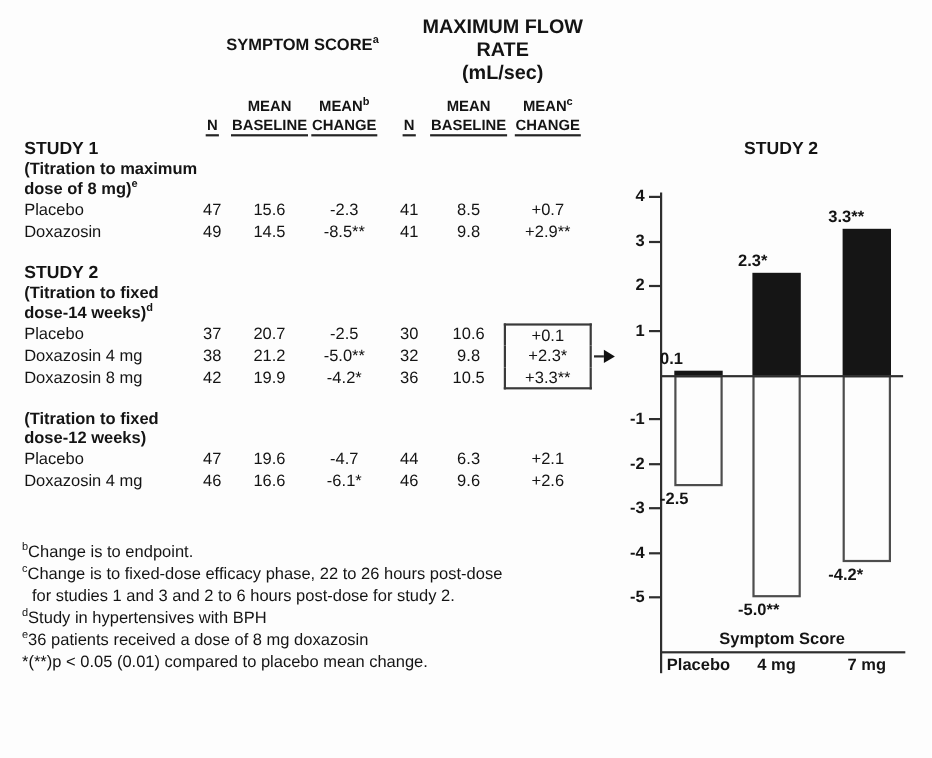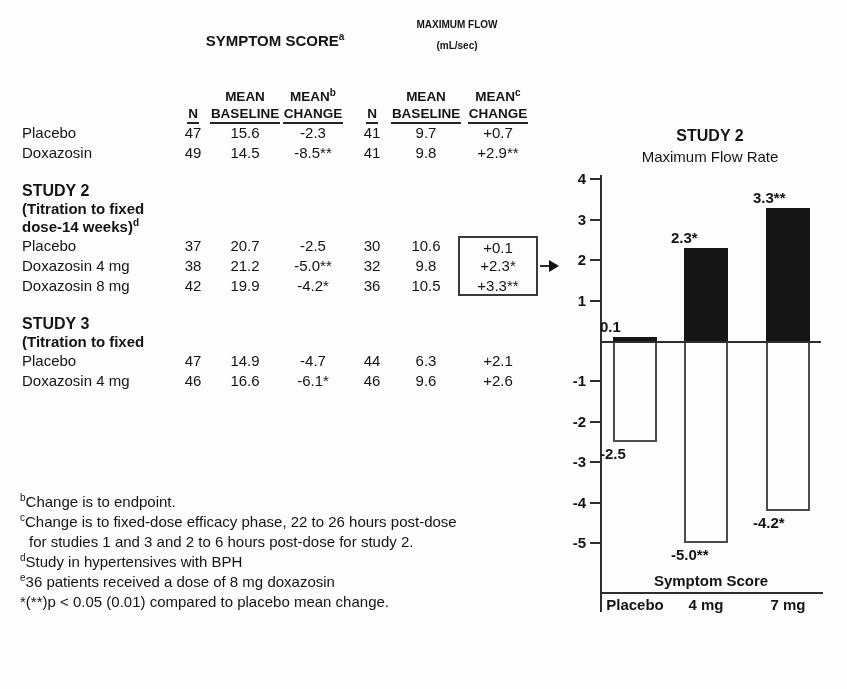--- a/index.html
+++ b/index.html
@@ -4,21 +4,21 @@
 <style>
   html,body{margin:0;padding:0;background:#ffffff;}
   .page{position:relative;width:847px;height:689px;background:#fdfdfd;
         font-family:"Liberation Sans",sans-serif;color:#141414;overflow:hidden;}
   sup{font-size:10px;line-height:0;}
 
   
   .gh1{position:absolute;left:185px;top:32px;width:180px;text-align:center;
        font-weight:700;font-size:15px;}
   .gh2{position:absolute;left:378px;top:14px;width:158px;text-align:center;
-       font-weight:700;font-size:10px;line-height:21px;}
+       font-weight:700;font-size:18px;line-height:21px;}
 
   
   #table-grid{position:absolute;left:22px;top:88px;display:grid;
               grid-template-columns:150px 42px 62px 74px 44px 64px 80px;}
   .hcell{display:flex;flex-direction:column;justify-content:flex-end;align-items:center;
          font-weight:700;font-size:13.5px;line-height:17px;padding-bottom:1px;}
   .hcell .h2 span{border-bottom:2px solid #242424;padding:0 1px 1px 1px;}
   .study-heading{grid-column:1 / -1;margin-top:18px;font-weight:700;}
   .study-heading.first{margin-top:3px;}
   .study-title{font-size:16px;line-height:19px;}
@@ -62,20 +62,21 @@
 </style>
 </head>
 <body>
 
 <div class="page">
 
   <div class="gh1"><span>SYMPTOM SCORE</span><sup>a</sup></div>
 
   <div class="gh2">
     <div>MAXIMUM FLOW</div>
+    <div>RATE</div>
     <div>(mL/sec)</div>
   </div>
 
   <div id="table-grid">
       <div class="hcell"></div>
       <div class="hcell">
         <div class="h2"><span>N</span></div>
       </div>
       <div class="hcell">
         <div class="h1">MEAN</div>
@@ -88,27 +89,32 @@
       <div class="hcell">
         <div class="h2"><span>N</span></div>
       </div>
       <div class="hcell">
         <div class="h1">MEAN</div>
         <div class="h2"><span>BASELINE</span></div>
       </div>
       <div class="hcell">
         <div class="h1">MEAN<sup>c</sup></div>
         <div class="h2"><span>CHANGE</span></div>
+      </div>
+      <div class="study-heading first">
+        <div class="study-title">STUDY 1</div>
+        <div class="study-sub">(Titration to maximum</div>
+        <div class="study-sub">dose of 8 mg)<sup>e</sup></div>
       </div>
       <div class="cell rowlabel">Placebo</div>
       <div class="cell val">47</div>
       <div class="cell val">15.6</div>
       <div class="cell val">-2.3</div>
       <div class="cell val">41</div>
-      <div class="cell val">9.7</div>
+      <div class="cell val">8.5</div>
       <div class="cell val">+0.7</div>
       <div class="cell rowlabel">Doxazosin</div>
       <div class="cell val">49</div>
       <div class="cell val">14.5</div>
       <div class="cell val">-8.5**</div>
       <div class="cell val">41</div>
       <div class="cell val">9.8</div>
       <div class="cell val">+2.9**</div>
       <div class="study-heading">
         <div class="study-title">STUDY 2</div>
@@ -133,26 +139,26 @@
           <div class="arrow-head"></div>
         </div></div>
       <div class="cell rowlabel">Doxazosin 8 mg</div>
       <div class="cell val">42</div>
       <div class="cell val">19.9</div>
       <div class="cell val">-4.2*</div>
       <div class="cell val">36</div>
       <div class="cell val">10.5</div>
       <div class="cell val boxed boxed-bottom">+3.3**</div>
       <div class="study-heading">
-        <div class="study-title">STUDY 3</div>
         <div class="study-sub">(Titration to fixed</div>
+        <div class="study-sub">dose-12 weeks)</div>
       </div>
       <div class="cell rowlabel">Placebo</div>
       <div class="cell val">47</div>
-      <div class="cell val">14.9</div>
+      <div class="cell val">19.6</div>
       <div class="cell val">-4.7</div>
       <div class="cell val">44</div>
       <div class="cell val">6.3</div>
       <div class="cell val">+2.1</div>
       <div class="cell rowlabel">Doxazosin 4 mg</div>
       <div class="cell val">46</div>
       <div class="cell val">16.6</div>
       <div class="cell val">-6.1*</div>
       <div class="cell val">46</div>
       <div class="cell val">9.6</div>
@@ -162,21 +168,20 @@
   <div class="footnotes" id="footnotes">
       <div class="footnote"><sup>b</sup>Change is to endpoint.</div>
       <div class="footnote"><sup>c</sup>Change is to fixed-dose efficacy phase, 22 to 26 hours post-dose<br>for studies 1 and 3 and 2 to 6 hours post-dose for study 2.</div>
       <div class="footnote"><sup>d</sup>Study in hypertensives with BPH</div>
       <div class="footnote"><sup>e</sup>36 patients received a dose of 8 mg doxazosin</div>
       <div class="footnote">*(**)p &lt; 0.05 (0.01) compared to placebo mean change.</div>
     </div>
 
   <div id="chart">
     <div class="chart-title">STUDY 2</div>
-    <div class="chart-subtitle">Maximum Flow Rate</div>
     <div class="axis-y"></div>
     <div class="zero-line"></div>
     <div class="bottom-line"></div>
     <div class="chart-xlabel">Symptom Score</div>
   <div class="tick" style="top: 53.4px;"></div>
       <div class="tick-label" style="top: 45.4px;">4</div>
       <div class="tick" style="top: 93.8px;"></div>
       <div class="tick-label" style="top: 85.8px;">3</div>
       <div class="tick" style="top: 134.2px;"></div>
       <div class="tick-label" style="top: 126.2px;">2</div>

